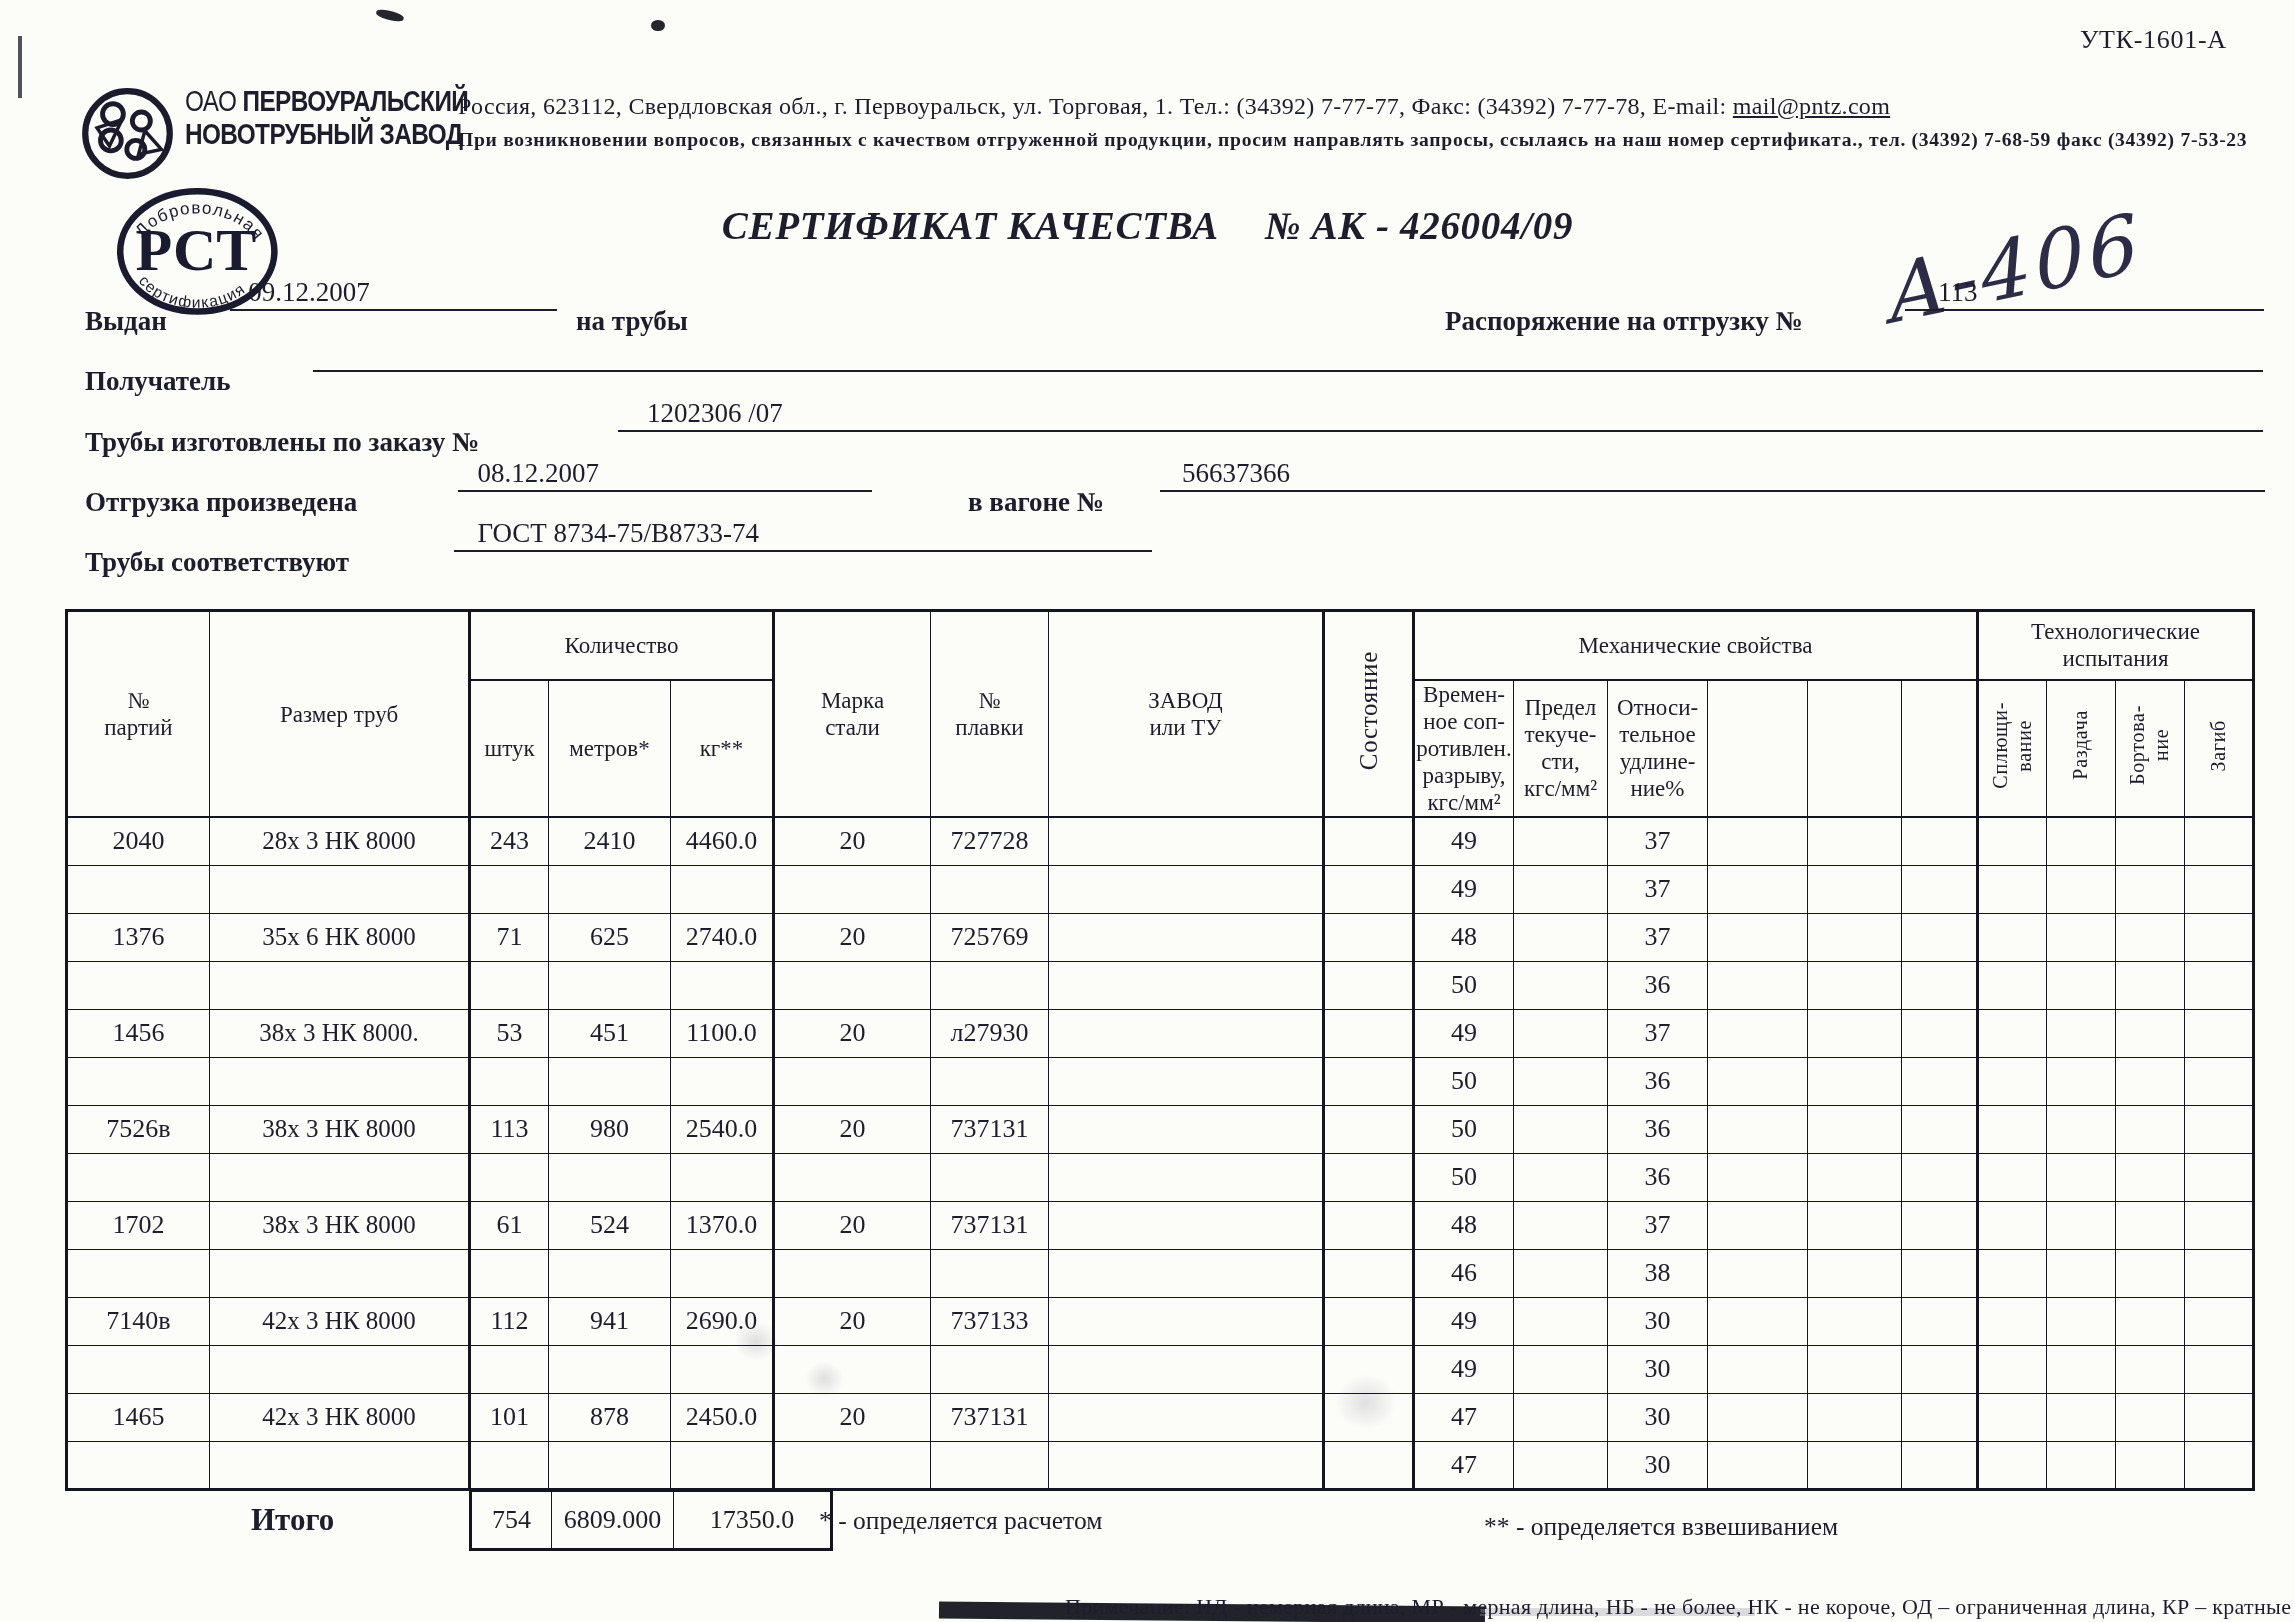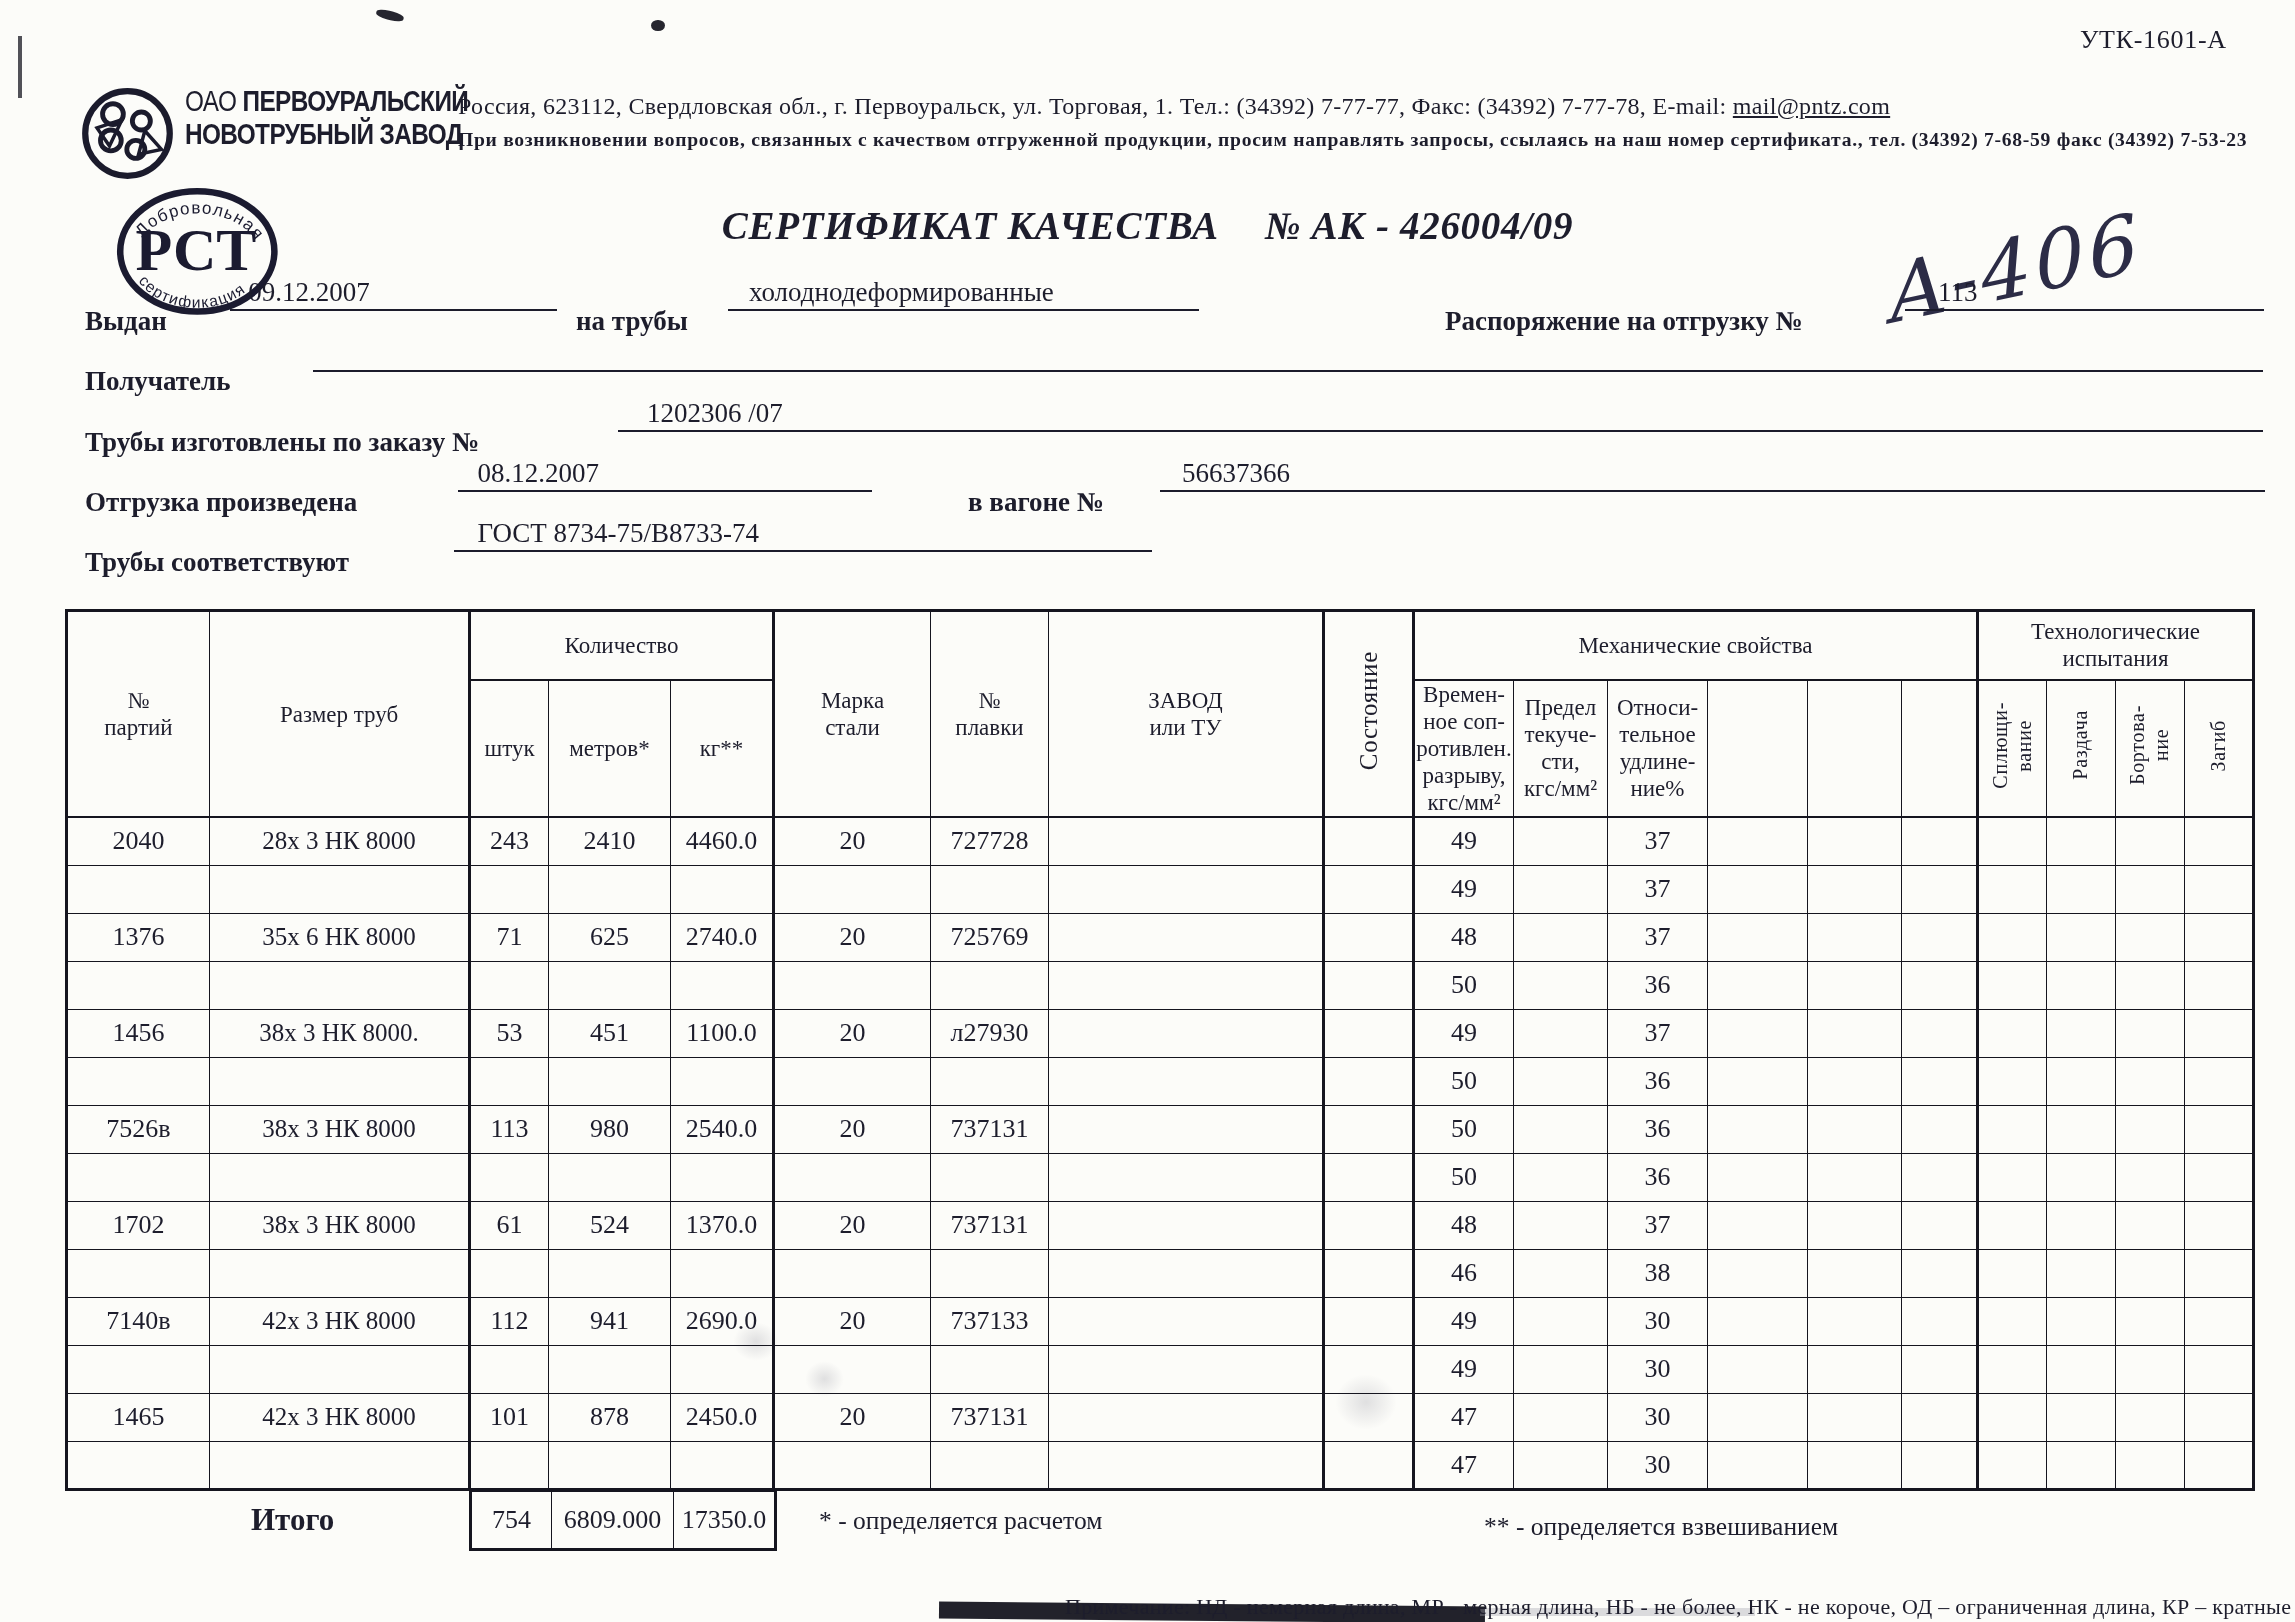--- a/index.html
+++ b/index.html
@@ -50,21 +50,21 @@
   .cert-table tbody td:nth-child(2){font-size:25px;}
   .cert-table tbody td:nth-child(3){border-left-width:3.3px;}
   .cert-table tbody td:nth-child(5){border-right-width:3.3px;}
   .cert-table tbody td:nth-child(9){border-left-width:3.3px;border-right-width:3.3px;}
   .cert-table tbody td:nth-child(15){border-right-width:3.3px;}
   .hdr1{height:69px;}
   .hdr2{height:134px;}
 
   
   .total-label{left:251px;top:1502px;font-weight:bold;font-size:31px;}
-  .total-strip{left:469px;top:1489px;width:308px;height:62px;box-sizing:border-box;border:3.9px solid #15151f;
+  .total-strip{left:469px;top:1489px;width:364px;height:62px;box-sizing:border-box;border:3.9px solid #15151f;
                display:flex;background:#fcfcf9;}
   .total-cell{display:flex;align-items:center;justify-content:center;font-size:26px;box-sizing:border-box;height:100%;}
   .tc1{width:80px;border-right:1.3px solid #15151f;}
   .tc2{width:122px;border-right:1.3px solid #15151f;}
   .tc3{flex:1;}
   .fn1{left:819px;top:1506px;font-size:25.5px;}
   .fn2{left:1484px;top:1512px;font-size:25.5px;}
   .note{left:1065px;top:1594px;font-size:22px;letter-spacing:0.3px;white-space:nowrap;}
 
   
@@ -136,21 +136,20 @@
 
   <div class="abs title-row">
     <span>СЕРТИФИКАТ КАЧЕСТВА</span><span class="num">№  АК - 426004/09</span>
   </div>
 
   <div class="abs handwritten">А-406</div>
 
   <span class="abs flabel" style="left:85px;top:306px;">Выдан</span>
   <span class="abs fval uline" style="left:230px;top:277px;width:327px;padding-left:18.3px;">09.12.2007</span>
   <span class="abs flabel" style="left:576px;top:306px;">на трубы</span>
-  <span class="abs fval uline" style="left:728px;top:277px;width:471px;padding-left:21px;">холоднодеформированные</span>
   <span class="abs flabel" style="left:1445px;top:306px;">Распоряжение на отгрузку №</span>
   <span class="abs fval uline" style="left:1905px;top:277px;width:359px;padding-left:33px;">113</span>
 
   <span class="abs flabel" style="left:85px;top:366px;">Получатель</span>
   <span class="abs fval uline" style="left:313px;top:338px;width:1950px;"></span>
 
   <span class="abs flabel" style="left:85px;top:427px;">Трубы изготовлены по заказу №</span>
   <span class="abs fval uline" style="left:618px;top:398px;width:1645px;padding-left:29px;">1202306   /07</span>
 
   <span class="abs flabel" style="left:85px;top:487px;">Отгрузка произведена</span>

